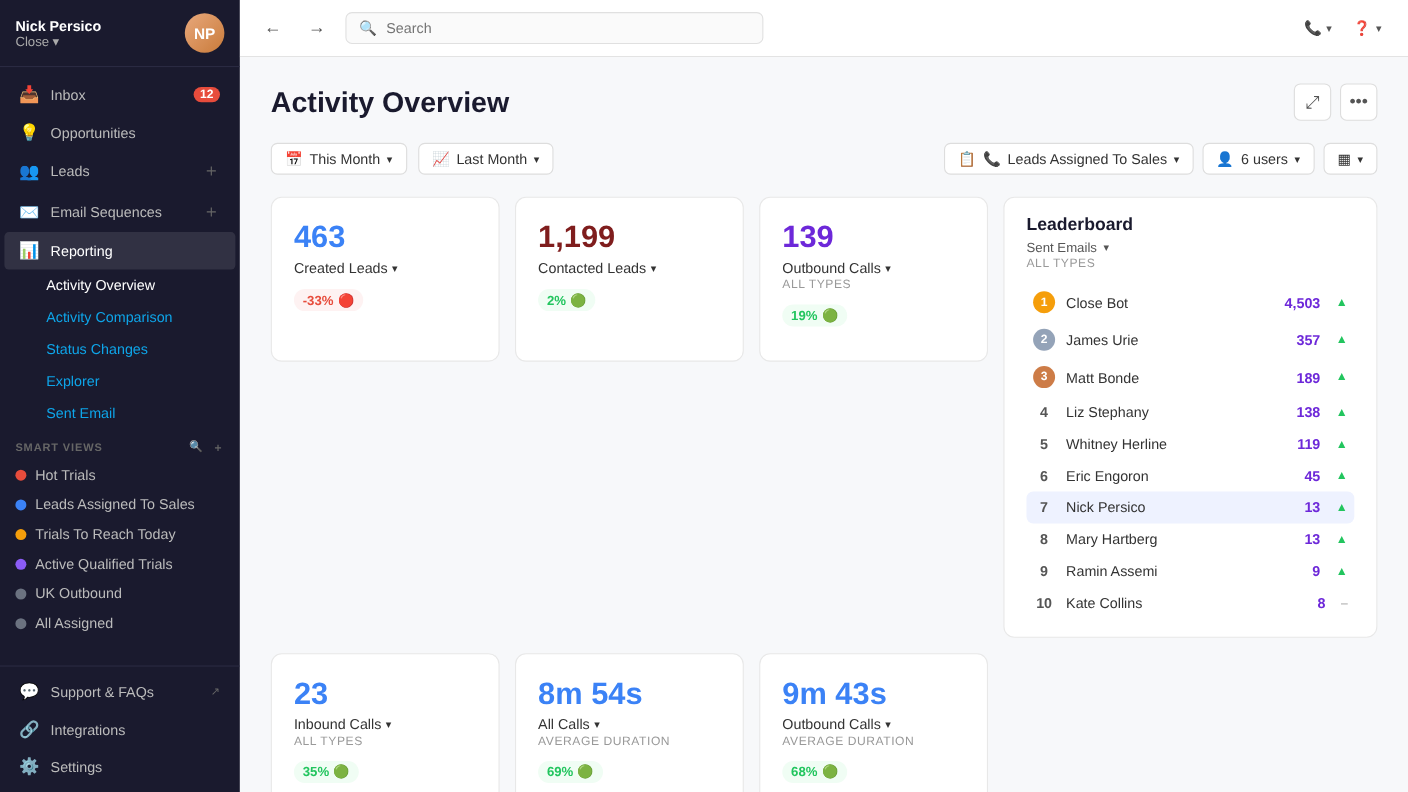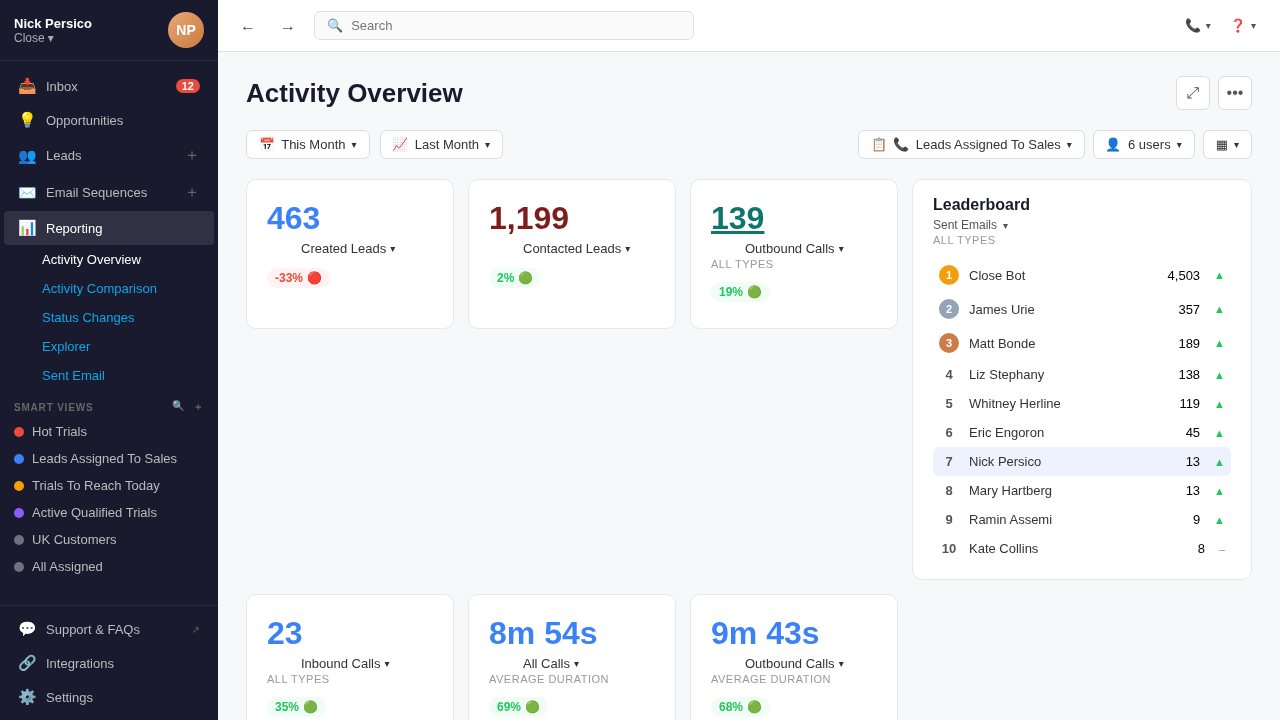--- a/index.html
+++ b/index.html
@@ -123,22 +123,22 @@
       cursor: pointer; font-size: 13px; color: #333;
     }
     .filter-separator { margin-left: auto; }
     .filter-right { display: flex; gap: 8px; align-items: center; }
     .metric-card {
       background: #fff; border-radius: 10px;
       border: 1px solid #e8e8e8;
       padding: 20px 20px 16px;
       min-height: 150px;
     }
-    .metric-value { font-size: 32px; font-weight: 700; color: #3b82f6; margin-bottom: 4px; }
-    .metric-label { font-size: 13px; color: #333; font-weight: 500; display: flex; align-items: center; gap: 4px; margin-left: 34px; }
+    .metric-value { font-size: 28px; font-weight: 700; color: #3b82f6; margin-bottom: 4px; }
+    .metric-label { font-size: 13px; color: #333; font-weight: 500; display: flex; align-items: center; gap: 4px; }
     .metric-sub { font-size: 11px; color: #999; text-transform: uppercase; letter-spacing: 0.5px; margin-top: 2px; }
     .metric-badge {
       display: inline-flex; align-items: center; gap: 4px;
       padding: 3px 8px; border-radius: 12px;
       font-size: 12px; font-weight: 600; margin-top: 12px; justify-content: space-between;
     }
     .badge-negative { background: #fef2f2; color: #e74c3c; }
     .badge-positive { background: #f0fdf4; color: #22c55e; }
 
     
@@ -158,21 +158,21 @@
       display: flex; align-items: center; padding: 7px 6px;
       border-radius: 6px; gap: 10px;
     }
     .leaderboard-row.highlighted { background: #eef2ff; }
     .lb-rank { width: 20px; text-align: center; font-size: 13px; font-weight: 600; color: #555; }
     .lb-rank.top { color: #fff; background: #666; border-radius: 50%; width: 20px; height: 20px; display: flex; align-items: center; justify-content: center; font-size: 11px; }
     .lb-rank.rank1 { background: #f59e0b; }
     .lb-rank.rank2 { background: #94a3b8; }
     .lb-rank.rank3 { background: #cd7c47; }
     .lb-name { flex: 1; font-size: 13px; color: #333; }
-    .lb-value { font-size: 13px; font-weight: 400; color: #000000; margin-right: 4px; }
+    .lb-value { font-size: 13px; font-weight: 700; color: #6d28d9; margin-right: 4px; }
     .lb-trend-up { color: #22c55e; font-size: 11px; }
     .lb-trend-neutral { color: #999; font-size: 11px; }
     .dropdown-arrow { font-size: 10px; }
   </style>
 </head>
 <body>
 
 <div id="sidebar">
   <div class="sidebar-header">
     <div class="sidebar-user-info">
@@ -246,21 +246,21 @@
     <div class="smart-view-item">
       <div class="smart-view-dot" style="background:#f59e0b;"></div>
       <span>Trials To Reach Today</span>
     </div>
     <div class="smart-view-item">
       <div class="smart-view-dot" style="background:#8b5cf6;"></div>
       <span>Active Qualified Trials</span>
     </div>
     <div class="smart-view-item">
       <div class="smart-view-dot" style="background:#6b7280;"></div>
-      <span>UK Customers</span>
+      <span>UK Outbound</span>
     </div>
     <div class="smart-view-item">
       <div class="smart-view-dot" style="background:#6b7280;"></div>
       <span>All Assigned</span>
     </div>
   </div>
 
   <div class="sidebar-bottom">
     <div class="sidebar-item">
       <span class="sidebar-item-icon">💬</span>
@@ -360,21 +360,21 @@
           <span>Contacted Leads</span>
           <span style="cursor:pointer;" class="dropdown-arrow">▾</span>
         </div>
         <span class="metric-badge badge-positive">
           <span>2%</span>
           <span>🟢</span>
         </span>
       </div>
 
       <div class="metric-card">
-        <div class="metric-value" style="color:#0f766e;text-decoration:underline;">139</div>
+        <div class="metric-value" style="color:#6d28d9;">139</div>
         <div class="metric-label">
           <span>Outbound Calls</span>
           <span style="cursor:pointer;" class="dropdown-arrow">▾</span>
         </div>
         <div class="metric-sub">ALL TYPES</div>
         <span class="metric-badge badge-positive">
           <span>19%</span>
           <span>🟢</span>
         </span>
       </div>

